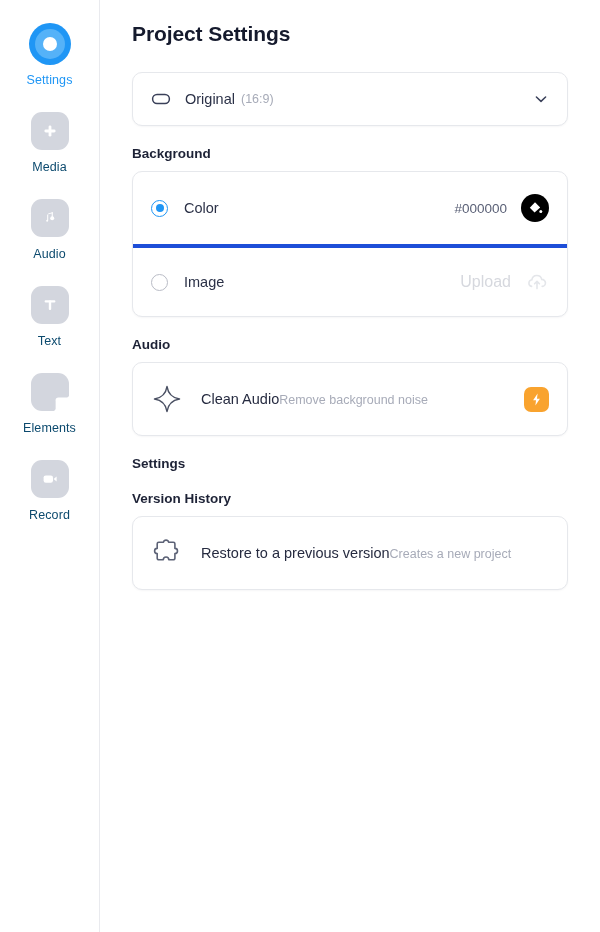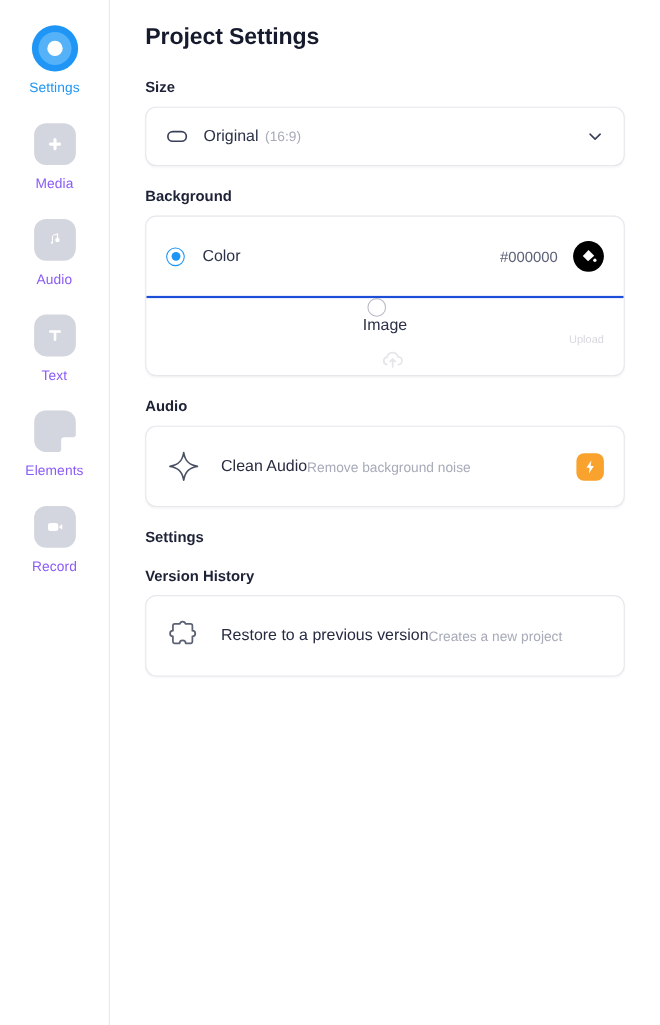--- a/index.html
+++ b/index.html
@@ -29,21 +29,21 @@
     cursor: pointer;
     user-select: none;
   }
   .nav-icon {
     width: 44px; height: 44px;
     display: flex; align-items: center; justify-content: center;
     margin-bottom: 7px;
   }
   .nav-label {
     font-size: 12.5px;
-    color: #8b5cf6;
+    color: #0c4a6e;
     letter-spacing: .1px;
   }
   .nav-item.active .nav-label { color: #1f96f5; font-weight: 500; }
 
   .tile {
     width: 38px; height: 38px;
     border-radius: 11px;
     background: #d3d6de;
     display: flex; align-items: center; justify-content: center;
   }
@@ -76,38 +76,38 @@
     box-shadow: 0 1px 2px rgba(20,25,45,.04);
     overflow: hidden;
   }
   .row {
     display: flex;
     align-items: center;
     padding: 0 18px;
     height: 52px;
     position: relative;
   }
-  .row + .row { border-top: 2px solid #1d4ed8; flex-direction: column; }
+  .row + .row { border-top: 4px solid #1d4ed8; }
   .row-tall { height: 72px; }
 
   .row-label {
     font-size: 14.5px;
     color: #2b3147;
   }
   .row-sub {
     font-size: 12.5px;
     color: #a7abb8;
     margin-top: 2px;
   }
   .row-value {
     margin-left: auto;
     font-size: 13.5px;
     color: #5b6177;
   }
-  .row-value.muted { color: #d6d8de; font-size: 10px; }
+  .row-value.muted { color: #d6d8de; font-size: 16px; }
   .row-value.time { color: #2b3147; font-size: 14px; letter-spacing: .1px; }
 
   .icon-lead { width: 34px; display:flex; align-items:center; }
   .icon-lead-wide { width: 50px; display:flex; align-items:center; justify-content:flex-start; }
 
   .radio {
     width: 17px; height: 17px;
     border-radius: 50%;
     border: 1.6px solid #b9bcc6;
     background: #fff;
@@ -228,21 +228,20 @@
       <div class="nav-label">Record</div>
     </div>
 
   </div>
 
   <div class="main">
 
     <div class="page-title">Project Settings</div>
 
     <div class="section">
-      <div class="section-label">Size</div>
       <div class="card">
         <div class="row">
           <span class="icon-lead">
             <svg width="20" height="20" viewBox="0 0 20 20">
               <rect x="1.6" y="5.6" width="16.8" height="8.8" rx="4.4" fill="none" stroke="#3a4059" stroke-width="1.5"></rect>
             </svg>
           </span>
           <span class="row-label">Original</span>
           <span class="row-sub" style="margin:0 0 0 6px;">(16:9)</span>
           <span class="chev">

